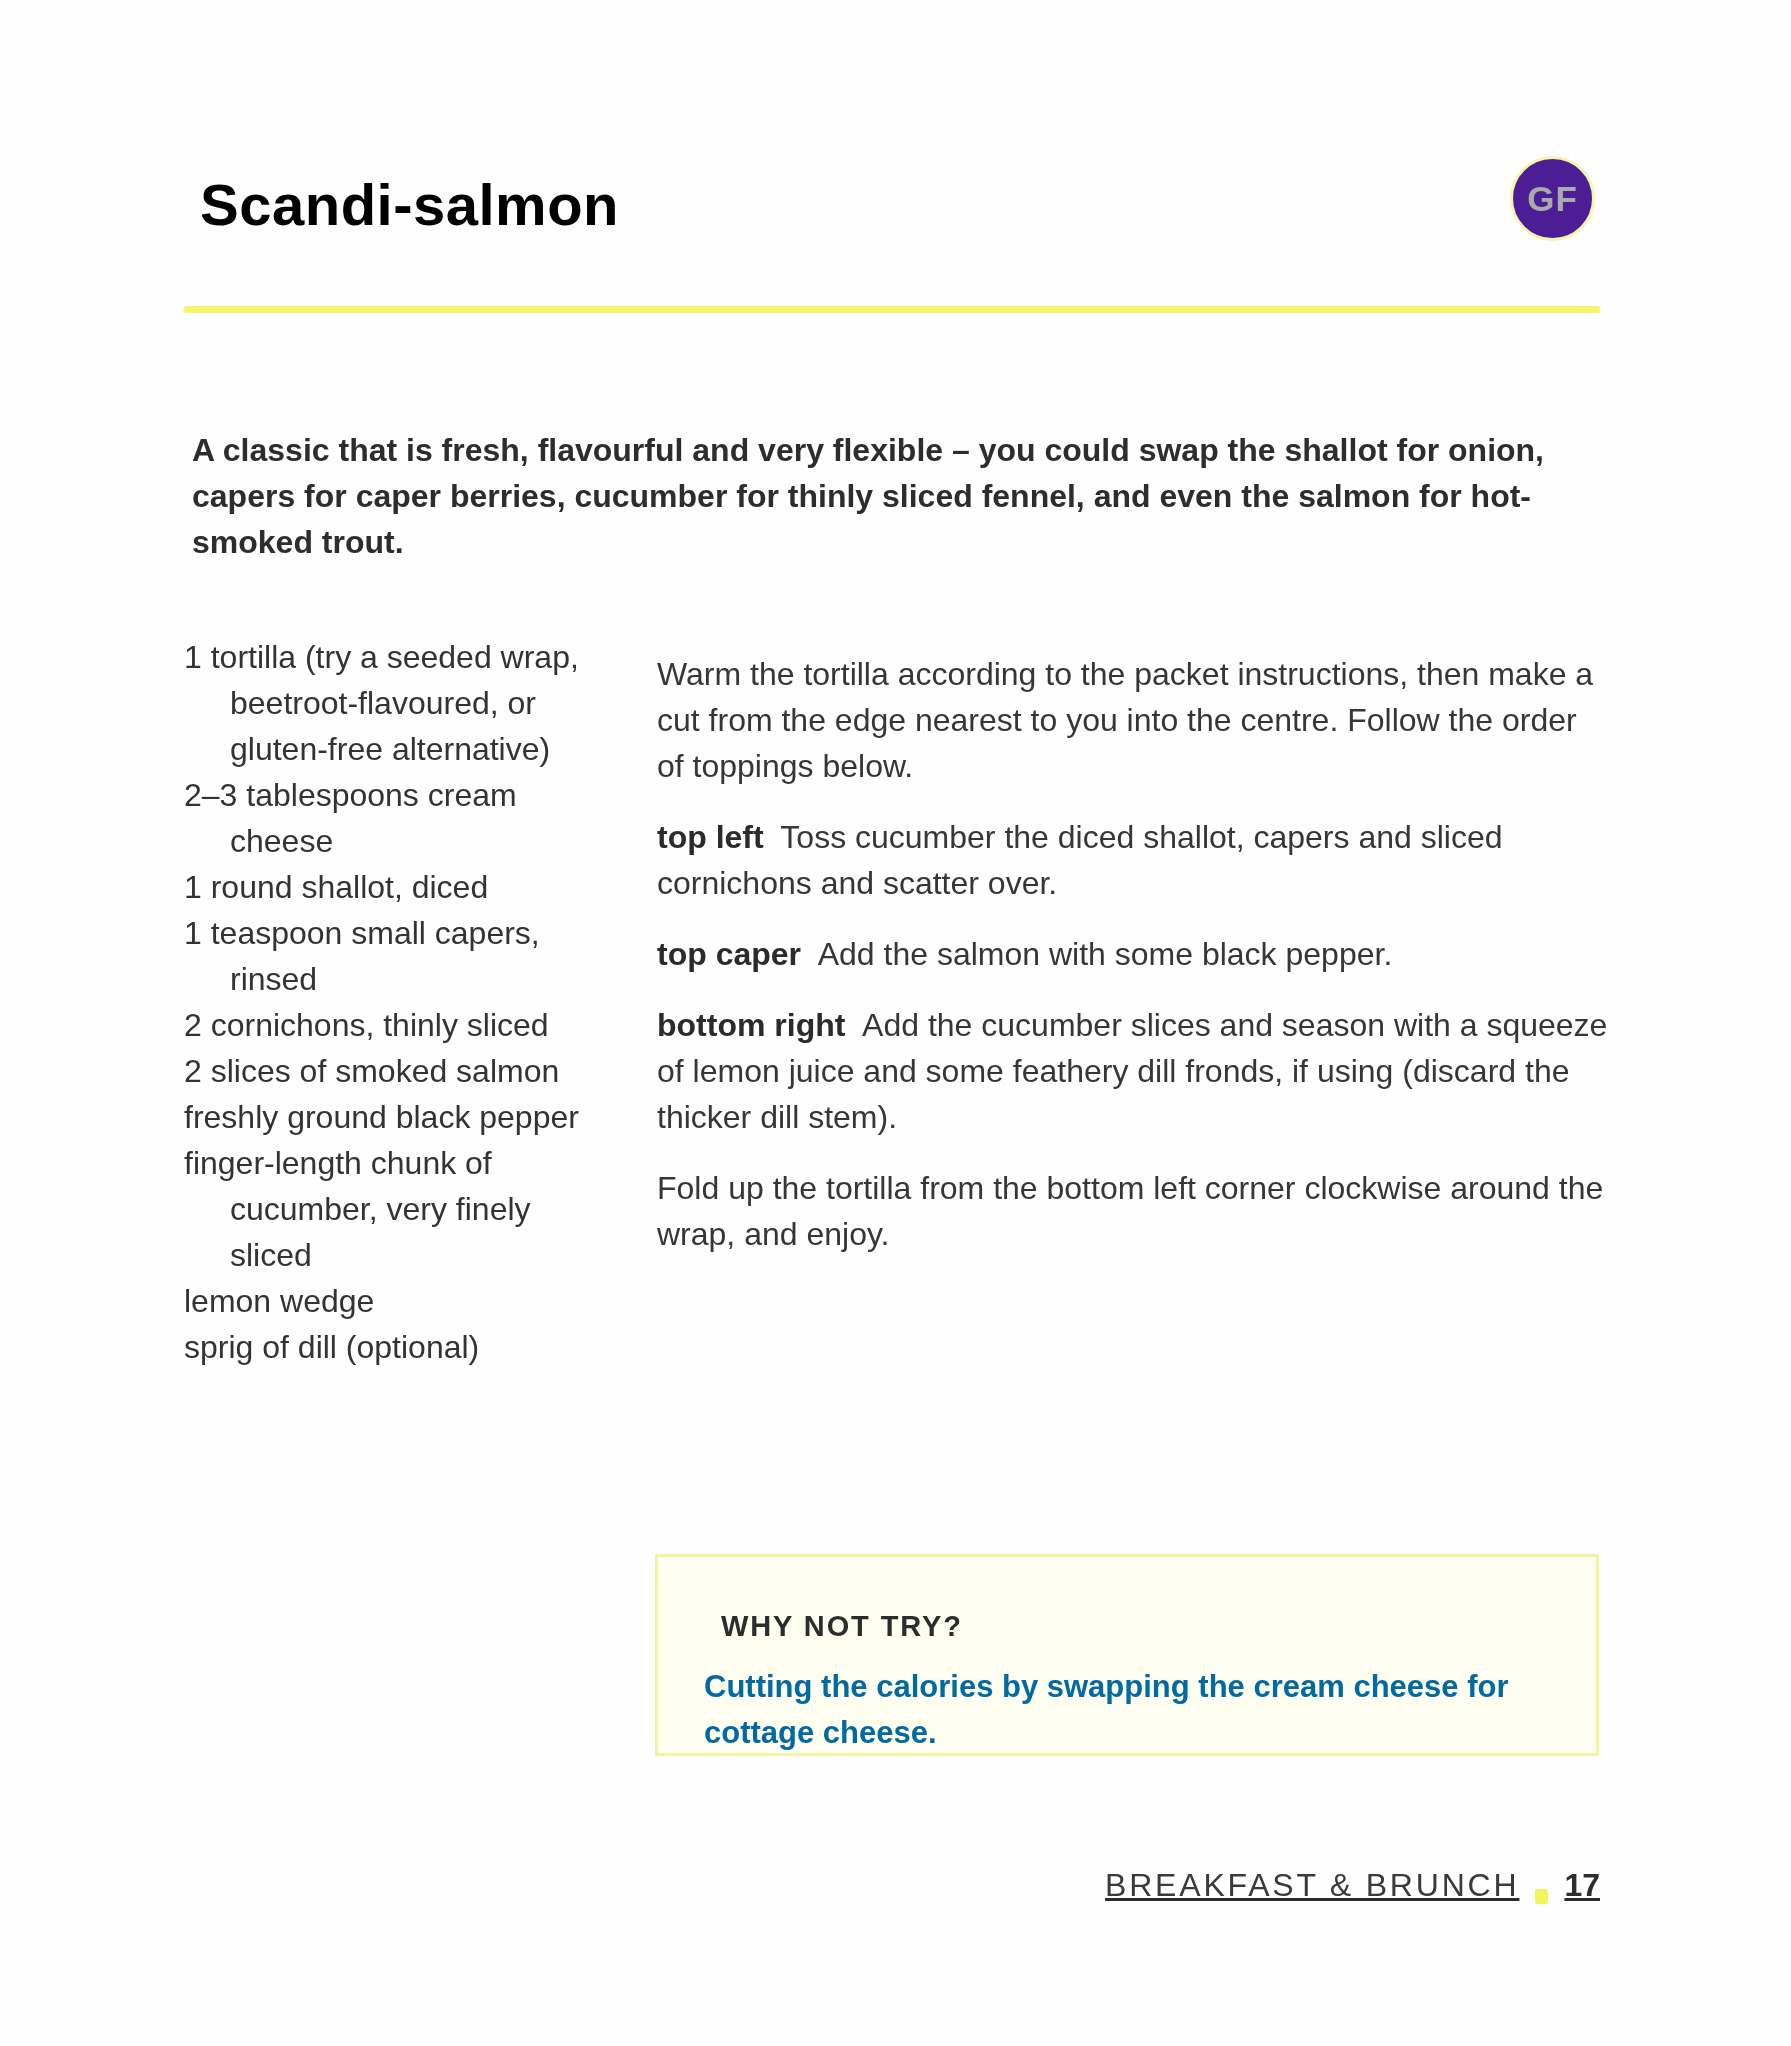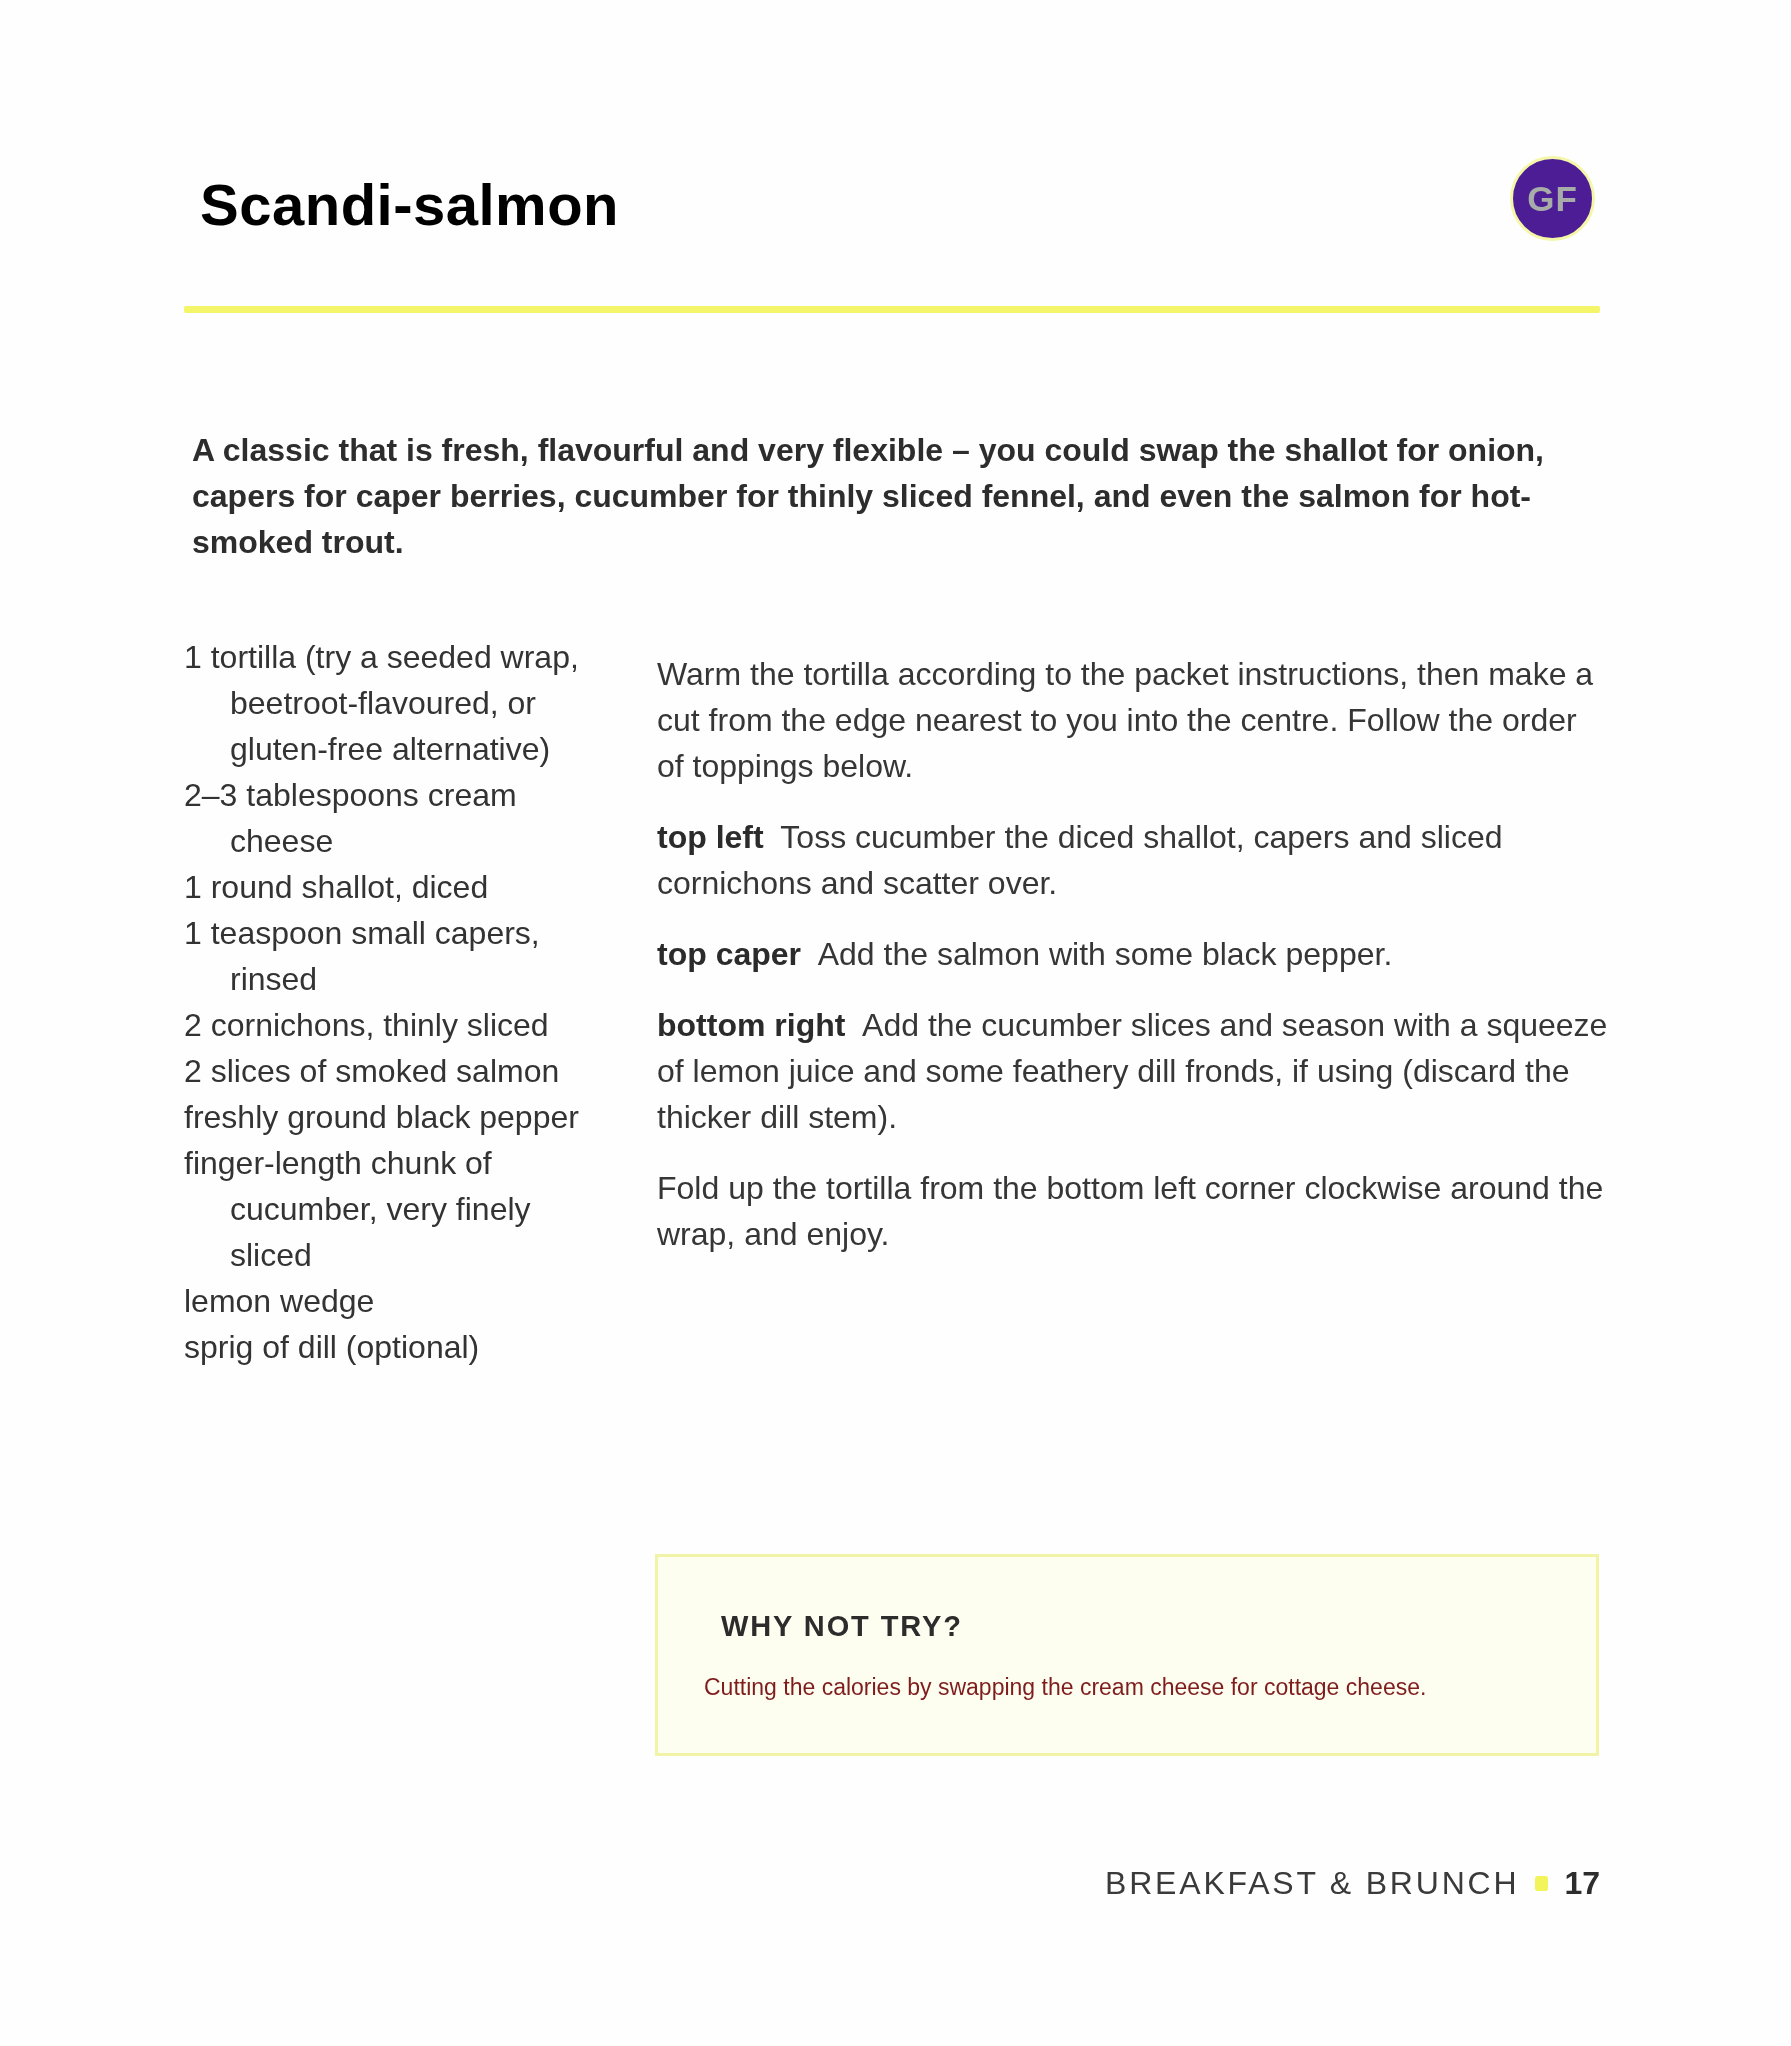--- a/index.html
+++ b/index.html
@@ -116,34 +116,36 @@
     }
     .tip-heading {
       font-size: 29px;
       font-weight: 700;
       letter-spacing: 1.9px;
       color: #2c2c2c;
       margin: 17px;
       line-height: 41px;
     }
     .tip-body {
-      font-size: 23px;
-      line-height: 46px;
-      color: #7f1d1d;
+      font-size: 31px;
+      line-height: 46px;
+      color: #0369a1;
       margin: 3.7px 0 0 0;
       width: 853px;
+      font-weight: bold;
     }
     .footer {
       position: absolute;
       right: 191px;
       top: 1863px;
       display: flex;
-      align-items: center;
+      align-items: flex-end;
       gap: 16px;
       height: 41px;
+      text-decoration: underline;
     }
     .footer-section {
       font-size: 32px;
       letter-spacing: 2.8px;
       color: #3a3a3a;
       font-weight: 400;
     }
     .footer-dot {
       width: 13px;
       height: 15px;

